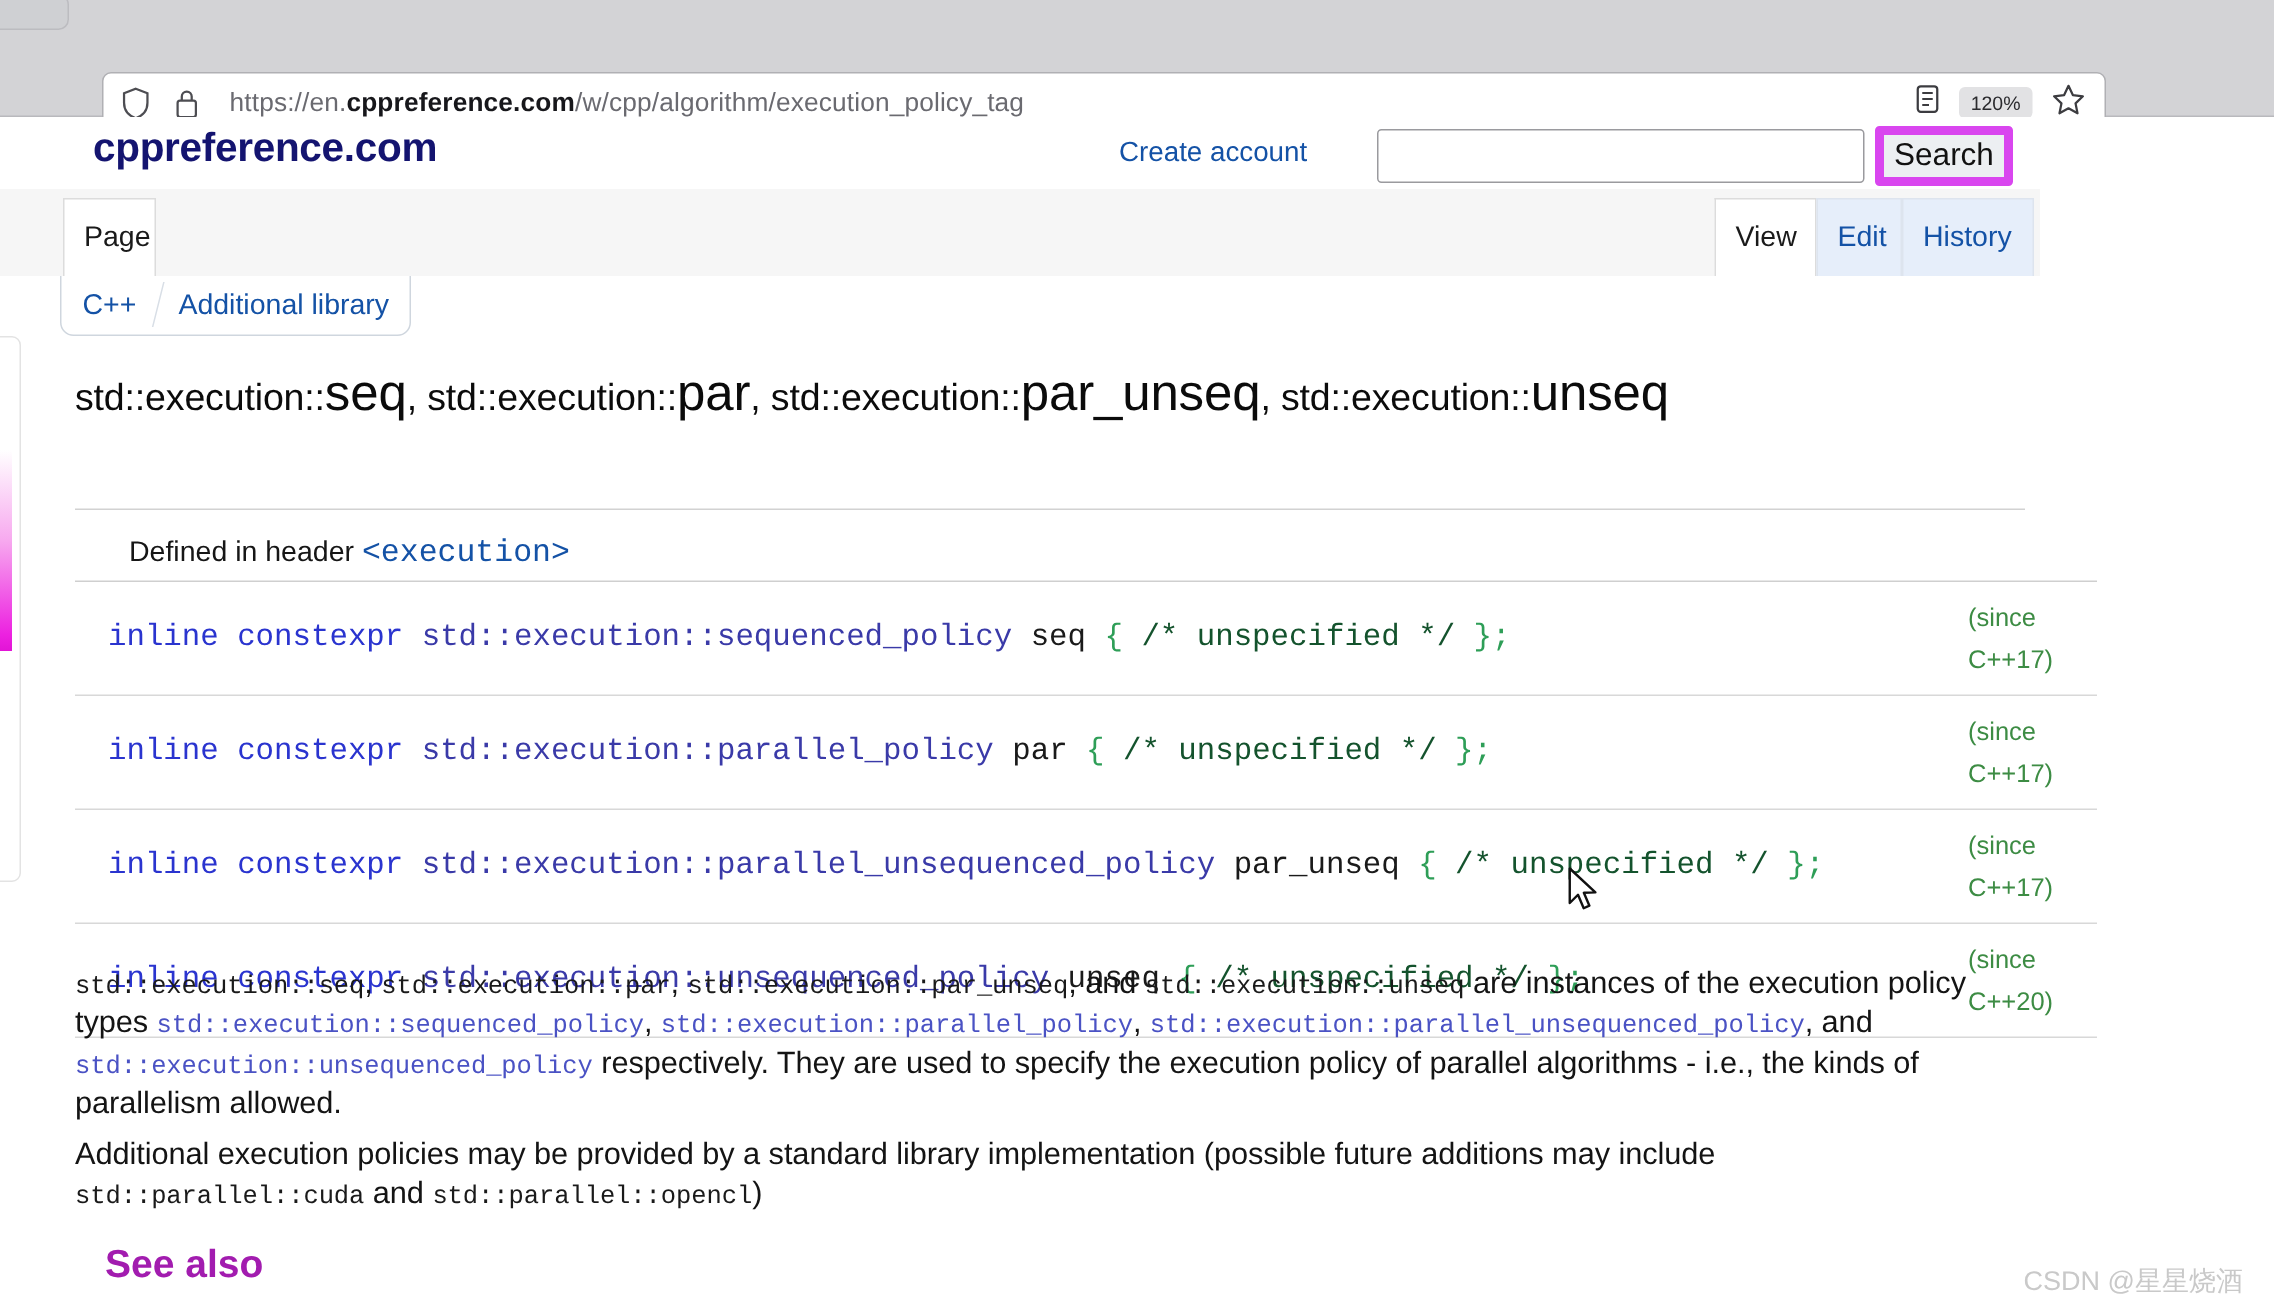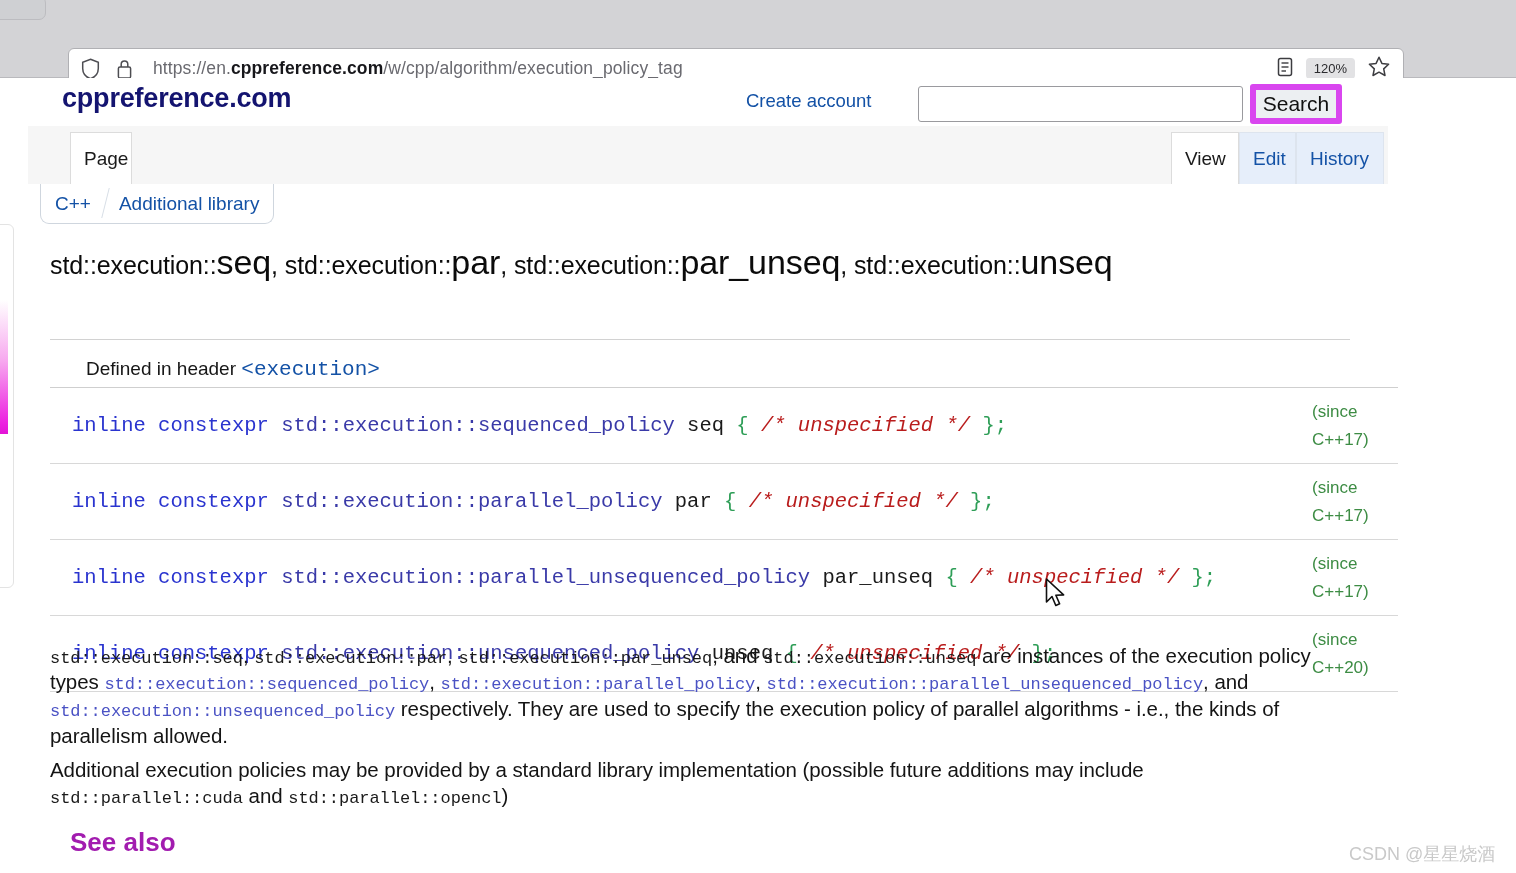--- a/index.html
+++ b/index.html
@@ -111,21 +111,20 @@
     font-family: "Liberation Sans", sans-serif;
     cursor: pointer;
   }
 
   
   .ptabs-bar {
     position: absolute; left: 0; top: 126px;
     width: 1360px; height: 58px;
     background: #f6f6f6;
     border-bottom: 1px solid #b8c6d4;
-    margin-left: 28px;
   }
   .ptab {
     position: absolute; top: 6px; height: 52px;
     display: flex; align-items: center;
     padding: 0 13px;
     font-size: 19px;
     box-sizing: border-box;
   }
   .ptab.active {
     background: #ffffff;
@@ -244,21 +243,21 @@
     border-bottom: 1px solid #d8d8d8;
     font-size: 17px;
     color: #3d8c44;
     line-height: 1.62;
     text-align: left;
     white-space: pre-line;
   }
   .kw { color: #2a34cf; }
   .ty { color: #3a3aa8; }
   .br { color: #2e9e57; }
-  .cm { color: #b91c1c; font-style: italic; }
+  .cm { color: #14532d; }
 
   
   .para {
     position: absolute;
     left: 50px;
     width: 1285px;
     font-size: 20.5px;
     color: #141414;
     line-height: 1.29;
     letter-spacing: -0.05px;

